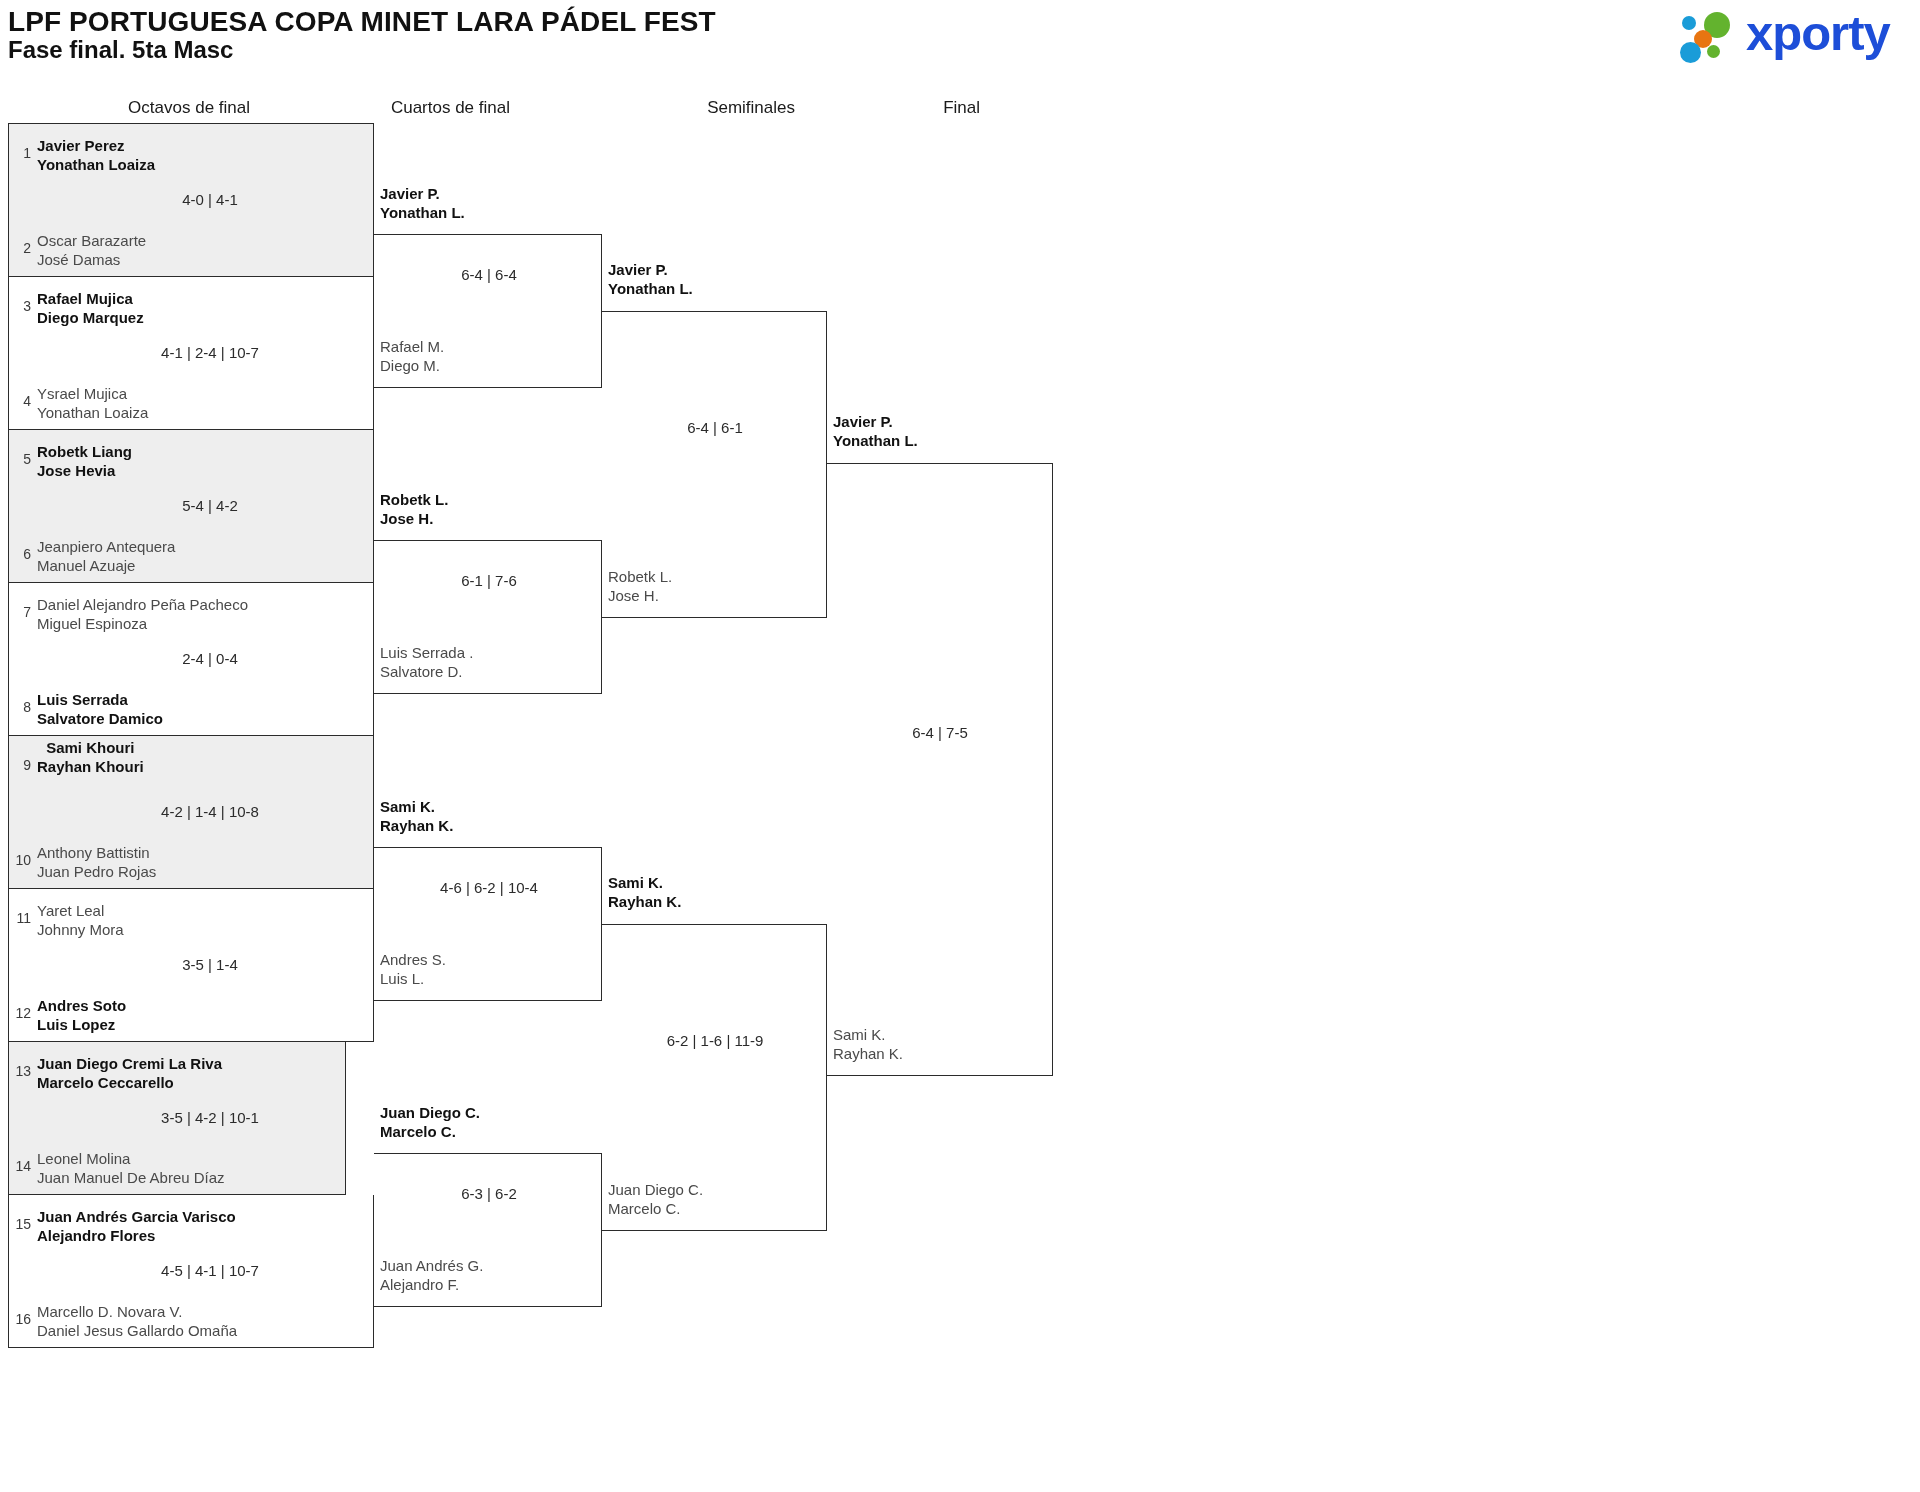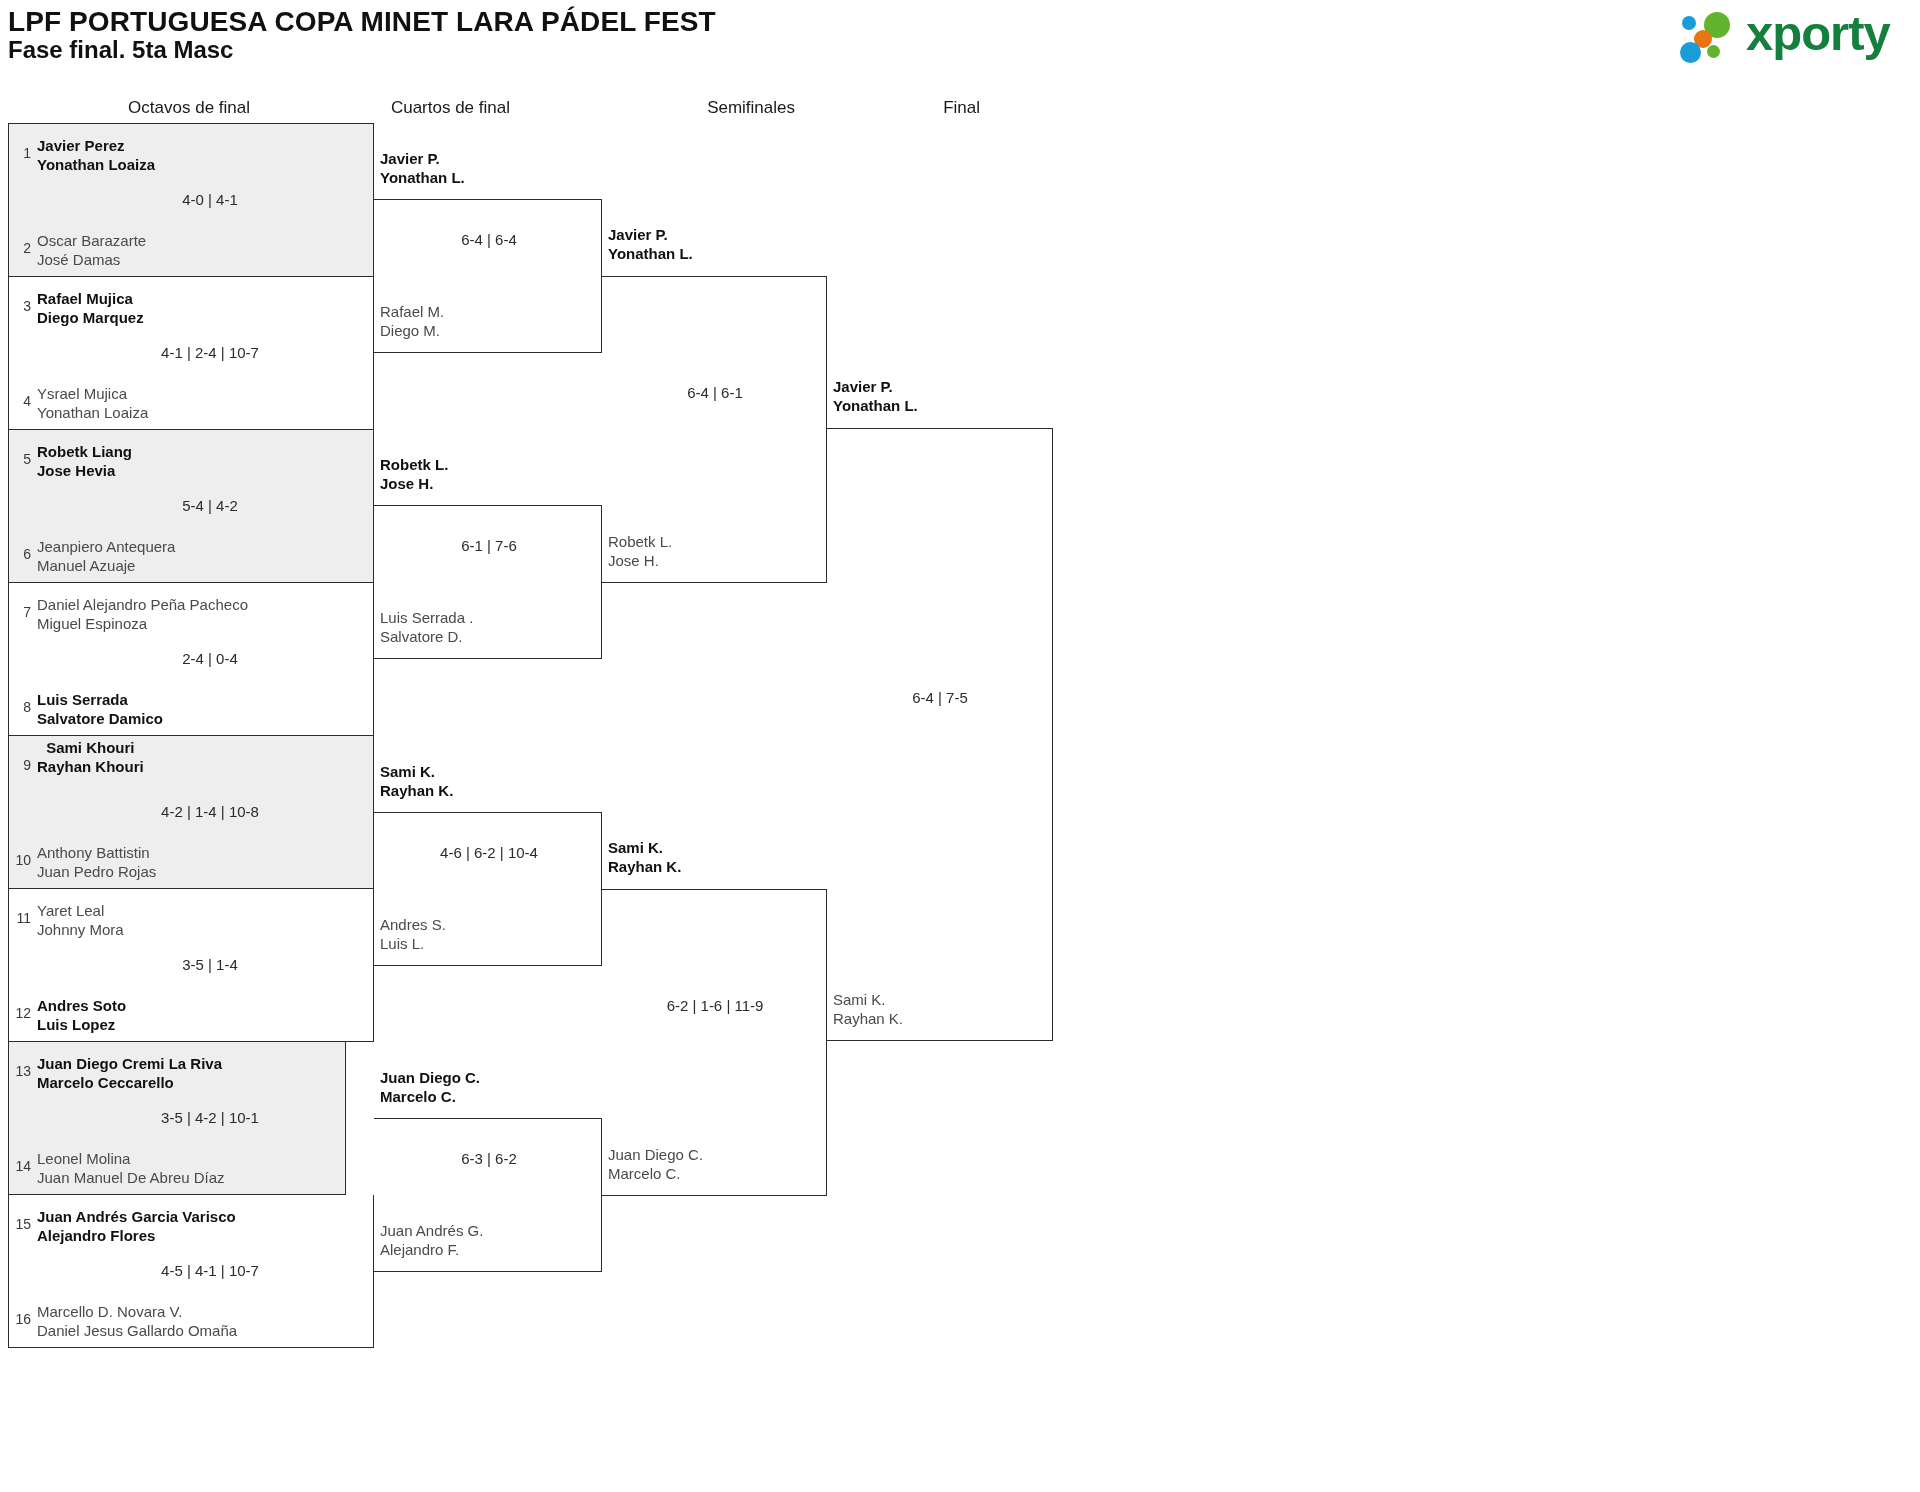--- a/index.html
+++ b/index.html
@@ -48,21 +48,21 @@
     height: 58px;
   }
   #logo .dots { position: absolute; left: 0; top: 4px; width: 64px; height: 52px; }
   #logo .dot { position: absolute; border-radius: 50%; }
   #logo .wordmark {
     position: absolute;
     left: 66px;
     top: -4px;
     font-size: 49px;
     font-weight: bold;
-    color: #15803d;
+    color: #1d4ed8;
     letter-spacing: -1px;
     line-height: 58px;
   }
 
   
   .round-header {
     position: absolute;
     font-size: 17px;
     color: #1a1a1a;
     white-space: nowrap;
@@ -83,20 +83,21 @@
     border-top: none;
   }
   .r1.first { border-top: 1px solid #2b2b2b; }
   .r1.shaded { background: #eeeeee; }
 
   
   .conn {
     border: 1px solid #2b2b2b;
     border-left: none;
     box-sizing: border-box;
+    margin-top: 35px;
   }
 
   .team {
     position: absolute;
     font-size: 15px;
     line-height: 19px;
     white-space: nowrap;
   }
   .team .ln { display: block; }
   .team.win { font-weight: bold; color: #111111; }

